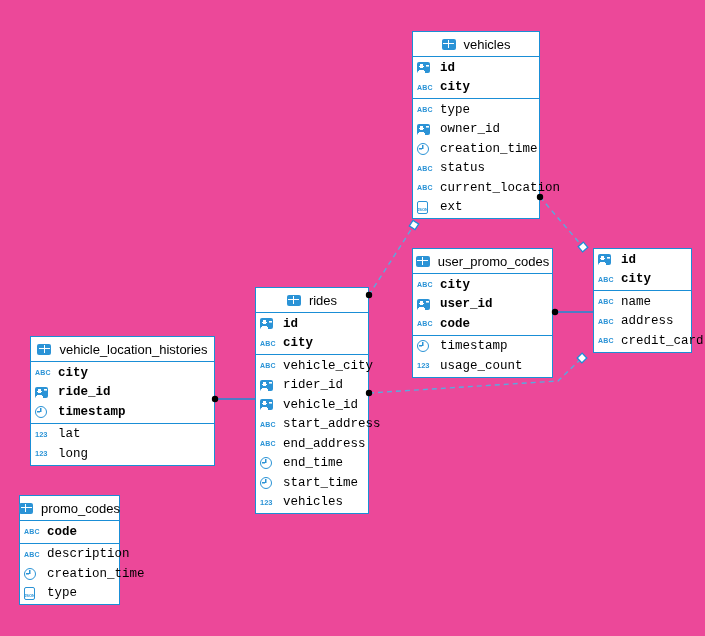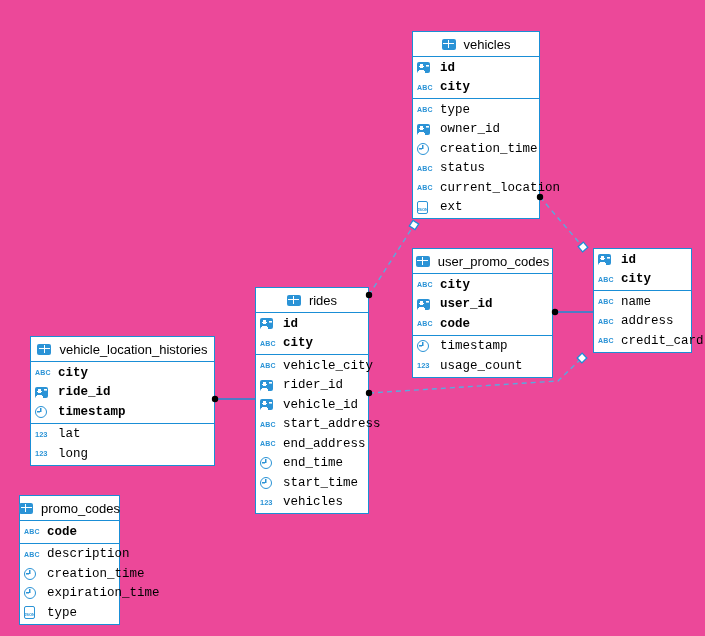--- a/index.html
+++ b/index.html
@@ -282,24 +282,20 @@
         </div>
     </div>
     <div class="section cols">
       <div class="row">
           <span class="ic ic-abc"></span>
           <span class="cname">description</span>
         </div>
       <div class="row">
           <span class="ic ic-clock"></span>
           <span class="cname">creation_time</span>
-        </div>
-      <div class="row">
-          <span class="ic ic-clock"></span>
-          <span class="cname">expiration_time</span>
         </div>
       <div class="row">
           <span class="ic ic-json"></span>
           <span class="cname">type</span>
         </div>
     </div>
   </div>
 
   <svg id="rel-svg" width="705" height="636">
       <polyline points="369,295 414,225" fill="none" stroke="#58abdf" stroke-width="1.4" stroke-dasharray="5 4"></polyline>

